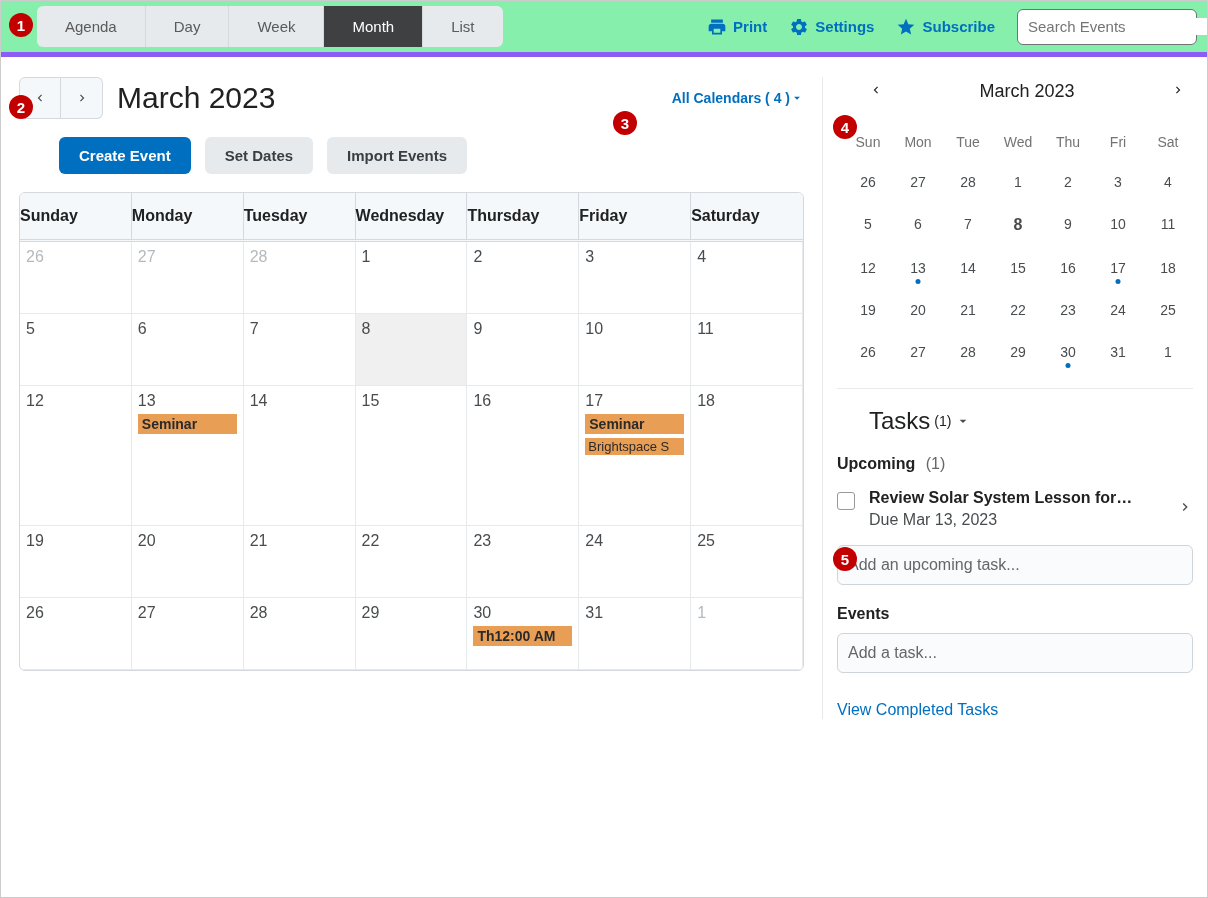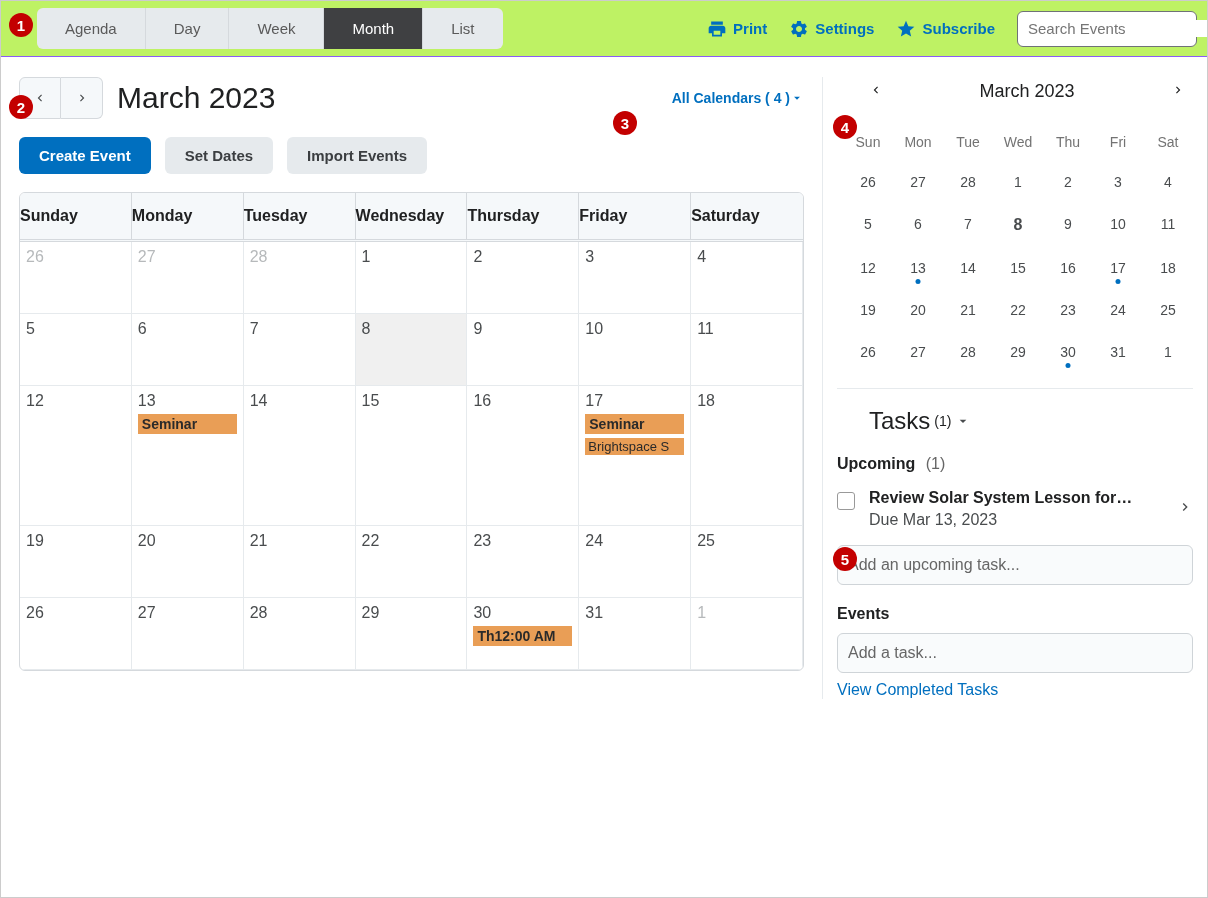--- a/index.html
+++ b/index.html
@@ -1,17 +1,17 @@
 <!DOCTYPE html>
 <html><head>
 <meta charset="utf-8">
 <style>
 * { box-sizing: border-box; margin: 0; padding: 0; }
 body { font-family: -apple-system, BlinkMacSystemFont, "Segoe UI", Arial, sans-serif; background: #fff; color: #202122; width: 1208px; height: 898px; border: 1px solid #ccc; position: relative; }
-.toolbar { background: #bef264; border-bottom: 1px solid #8b5cf6; display: flex; align-items: center; padding: 6px 10px; height: 56px; }
+.toolbar { background: #86efac; border-bottom: 5px solid #8b5cf6; display: flex; align-items: center; padding: 6px 10px; height: 56px; }
 .view-tabs { display: flex; background: #e6eaed; border-radius: 6px; overflow: hidden; margin-left: 26px; }
 .view-tab { padding: 12px 28px; font-size: 15px; color: #5a5a5a; cursor: pointer; border-right: 1px solid #d5d9dd; }
 .view-tab:last-child { border-right: none; }
 .view-tab.active { background: #3f4042; color: #fff; }
 .toolbar-right { margin-left: auto; display: flex; align-items: center; gap: 22px; }
 .toolbar-link { display: flex; align-items: center; gap: 6px; color: #006fbf; font-weight: 600; font-size: 15px; cursor: pointer; }
 .toolbar-link svg { fill: #006fbf; }
 .search-box { display: flex; align-items: center; border: 1px solid #6f7277; border-radius: 6px; padding: 6px 10px; width: 180px; background: #fff; }
 .search-box input { border: none; outline: none; font-size: 15px; flex: 1; color: #888; }
 .search-box svg { fill: #494c4e; }
@@ -20,21 +20,21 @@
 .cal-header { display: flex; align-items: center; gap: 10px; justify-content: space-between; }
 .cal-header-left { display: flex; align-items: center; gap: 14px; }
 .nav-btns { display: flex; }
 .nav-btn { width: 42px; height: 42px; border: 1px solid #d5d9dd; background: #f5f8fa; display: flex; align-items: center; justify-content: center; cursor: pointer; border-radius: 6px; }
 .nav-btn:first-child { border-top-right-radius: 0; border-bottom-right-radius: 0; }
 .nav-btn:last-child { border-top-left-radius: 0; border-bottom-left-radius: 0; border-left: none; }
 .month-title { font-size: 30px; font-weight: 400; }
 .all-cal { color: #006fbf; font-weight: 600; font-size: 14px; display: flex; align-items: center; cursor: pointer; }
 .actions { display: flex; gap: 14px; margin-top: 18px; }
 .btn { padding: 10px 20px; border-radius: 6px; font-size: 15px; font-weight: 600; cursor: pointer; border: none; }
-.btn-primary { background: #006fbf; color: #fff; }
+.btn-primary { background: #006fbf; color: #fff; margin-left: 40px; }
 .btn-sec { background: #e6eaed; color: #3b3e41; }
 .grid { border: 1px solid #d5d9dd; border-radius: 6px; margin-top: 18px; overflow: hidden; }
 .grid-head { display: grid; grid-template-columns: repeat(7, 1fr); background: #f5f8fa; border-bottom: 3px double #d5d9dd; }
 .grid-head div { padding: 14px 0; font-weight: 700; font-size: 16px; border-right: 1px solid #d5d9dd; }
 .grid-head div:last-child { border-right: none; }
 .grid-body { display: grid; grid-template-columns: repeat(7, 1fr); }
 .cell { border-right: 1px solid #e6eaed; border-bottom: 1px solid #e6eaed; min-height: 72px; padding: 6px; position: relative; }
 .cell .num { font-size: 16px; color: #494c4e; }
 .cell.other .num { color: #b6b9bb; }
 .cell.today { background: #f0f0f0; }
@@ -56,21 +56,21 @@
 .tasks-count { font-size: 14px; vertical-align: super; }
 .subhead { font-weight: 700; font-size: 16px; margin: 20px 0 10px 0; }
 .subhead .ct { font-weight: 400; color: #666; margin-left: 6px; }
 .task-item { display: flex; align-items: flex-start; gap: 14px; padding: 6px 0; }
 .task-item .chk { width: 18px; height: 18px; border: 1px solid #999; border-radius: 3px; margin-top: 3px; flex-shrink: 0; }
 .task-body { flex: 1; overflow: hidden; }
 .task-name { font-weight: 700; font-size: 16px; white-space: nowrap; overflow: hidden; text-overflow: ellipsis; }
 .task-due { font-size: 16px; color: #494c4e; margin-top: 4px; }
 .task-chev { align-self: center; }
 .task-input { border: 1px solid #cfd4d8; border-radius: 6px; padding: 10px; font-size: 16px; color: #666; margin-top: 10px; background: #f9fbfc; }
-.link-blue { color: #006fbf; font-size: 16px; margin-top: 8px; cursor: pointer; }
+.link-blue { color: #006fbf; font-size: 16px; margin-top: 28px; cursor: pointer; }
 .marker { position: absolute; width: 24px; height: 24px; background: #c30000; border-radius: 50%; color: #fff; font-weight: 700; font-size: 15px; display: flex; align-items: center; justify-content: center; z-index: 10; }
 .m1 { top: 12px; left: 8px; }
 .m2 { top: 94px; left: 8px; }
 .m3 { top: 110px; left: 612px; }
 .m4 { top: 114px; left: 832px; }
 .m5 { top: 546px; left: 832px; }
 </style>
 </head>
 <body>
 

